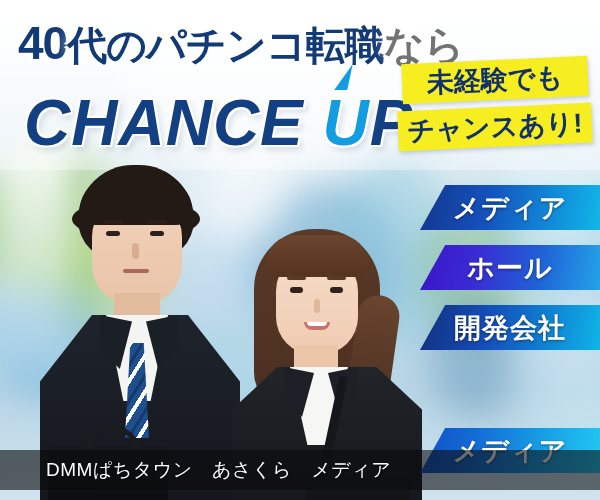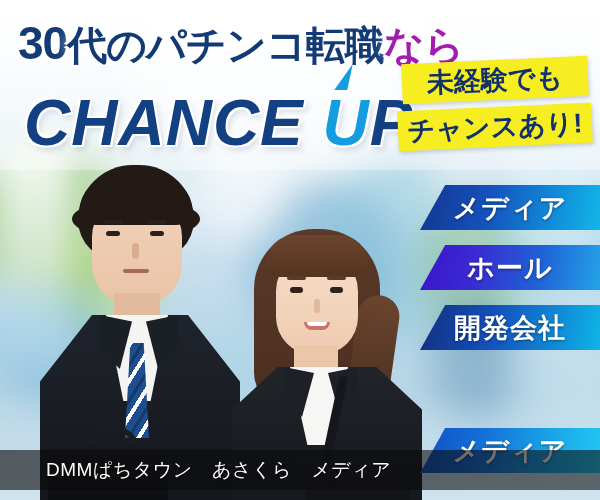--- a/index.html
+++ b/index.html
@@ -118,21 +118,21 @@
   #headline{position:absolute;left:0;top:0;width:600px;height:160px;}
   .line1{
     position:absolute;left:18px;top:16px;
     font-size:40px;font-weight:bold;letter-spacing:-1px;white-space:nowrap;
     color:#123a75;
     text-shadow:
       -2px -2px 0 #fff, 2px -2px 0 #fff, -2px 2px 0 #fff, 2px 2px 0 #fff,
       0 0 10px rgba(255,255,255,.95), 0 0 18px rgba(255,255,255,.8);
   }
   .line1 .num{font-size:46px;}
-  .line1 .nara{color:#a21caf;}
+  .line1 .nara{color:#737373;}
   .line2{
     position:absolute;left:24px;top:62px;
     font-size:64px;font-weight:bold;font-style:italic;letter-spacing:1px;
     color:#134082;white-space:nowrap;
     font-family:"Liberation Sans","DejaVu Sans",sans-serif;
     text-shadow:
       -2px -2px 0 #fff, 2px -2px 0 #fff, -2px 2px 0 #fff, 2px 2px 0 #fff,
       0 0 12px rgba(255,255,255,.9), 3px 4px 6px rgba(30,60,110,.25);
     margin-top: 24px;
   }
@@ -237,21 +237,21 @@
     <div class="body"></div>
     <div class="shirt"></div>
     <div class="collar-l"></div>
     <div class="collar-r"></div>
     <div class="strap"></div>
     <div class="bag"></div>
   </div>
 
   <div id="headline">
     <div class="line1">
-      <span class="num">30</span><span>代のパチンコ転職</span><span class="nara">なら</span>
+      <span class="num">40</span><span>代のパチンコ転職</span><span class="nara">なら</span>
     </div>
     <div class="line2">
       <span>CHANCE </span><span class="u">U</span><span>P</span>
     </div>
     <div class="up-arrow"></div>
   </div>
 
   <div class="badge" id="badge1">未経験でも</div>
   <div class="badge" id="badge2">チャンスあり!</div>
 

